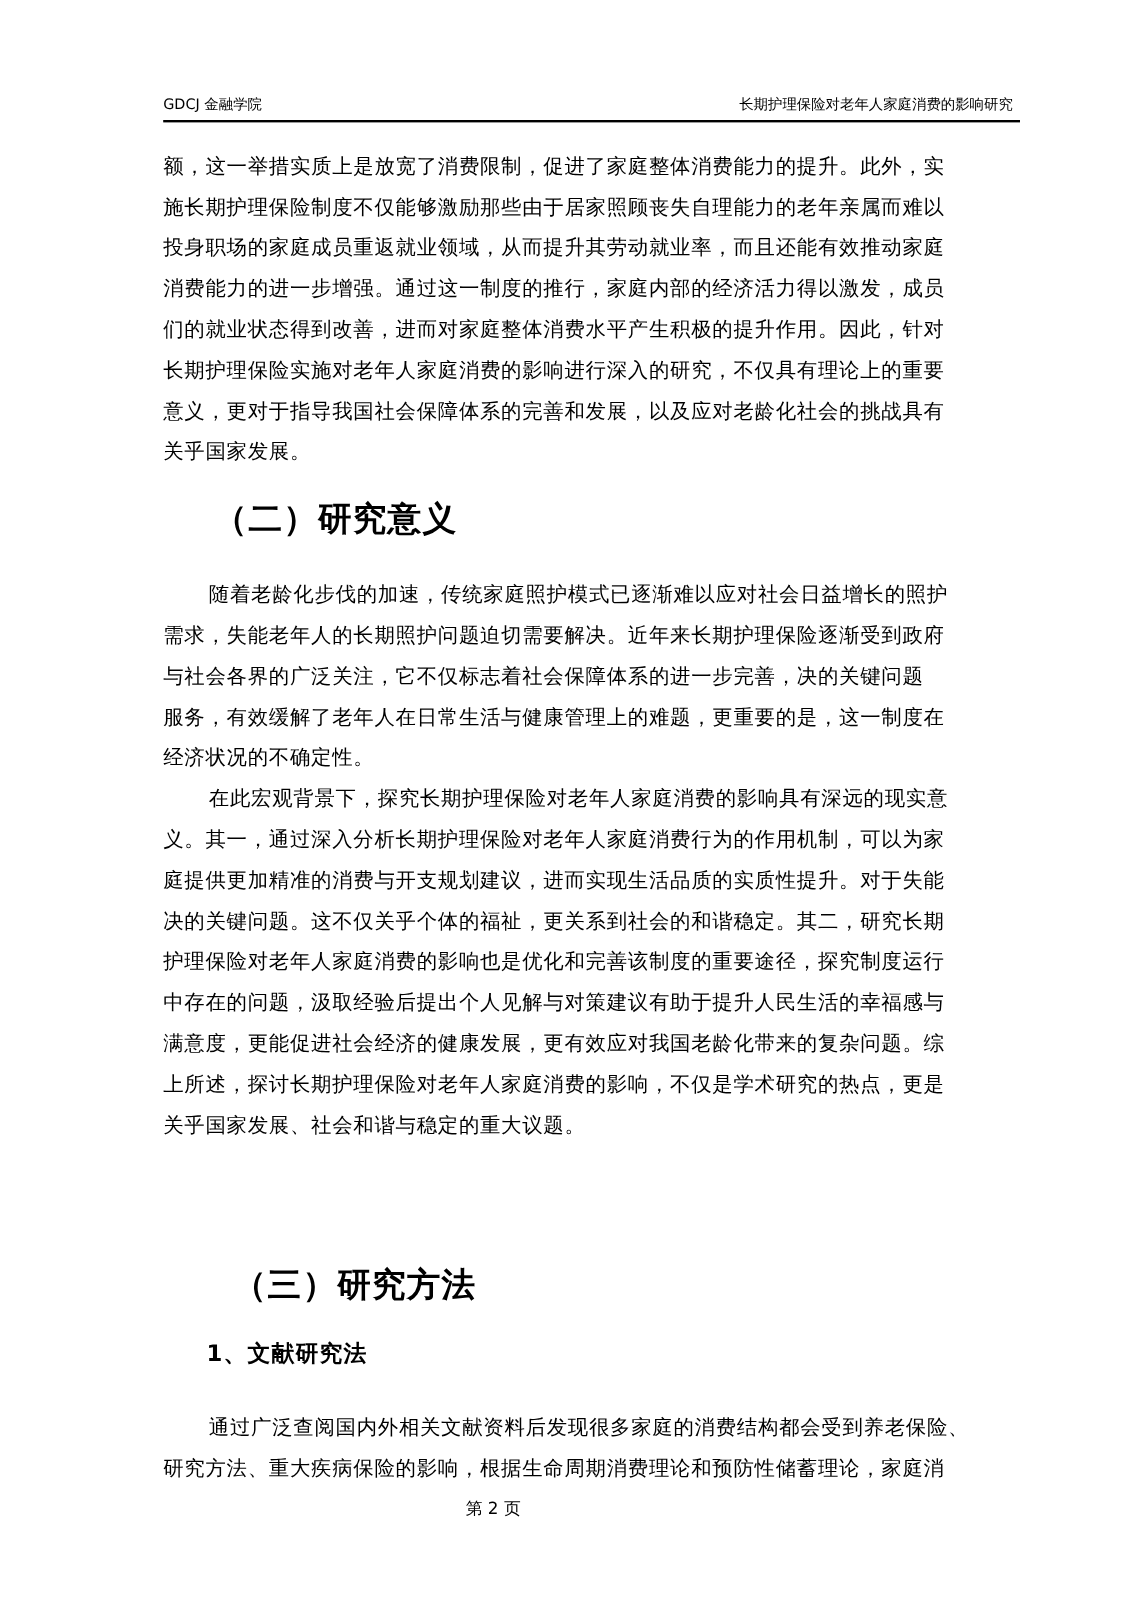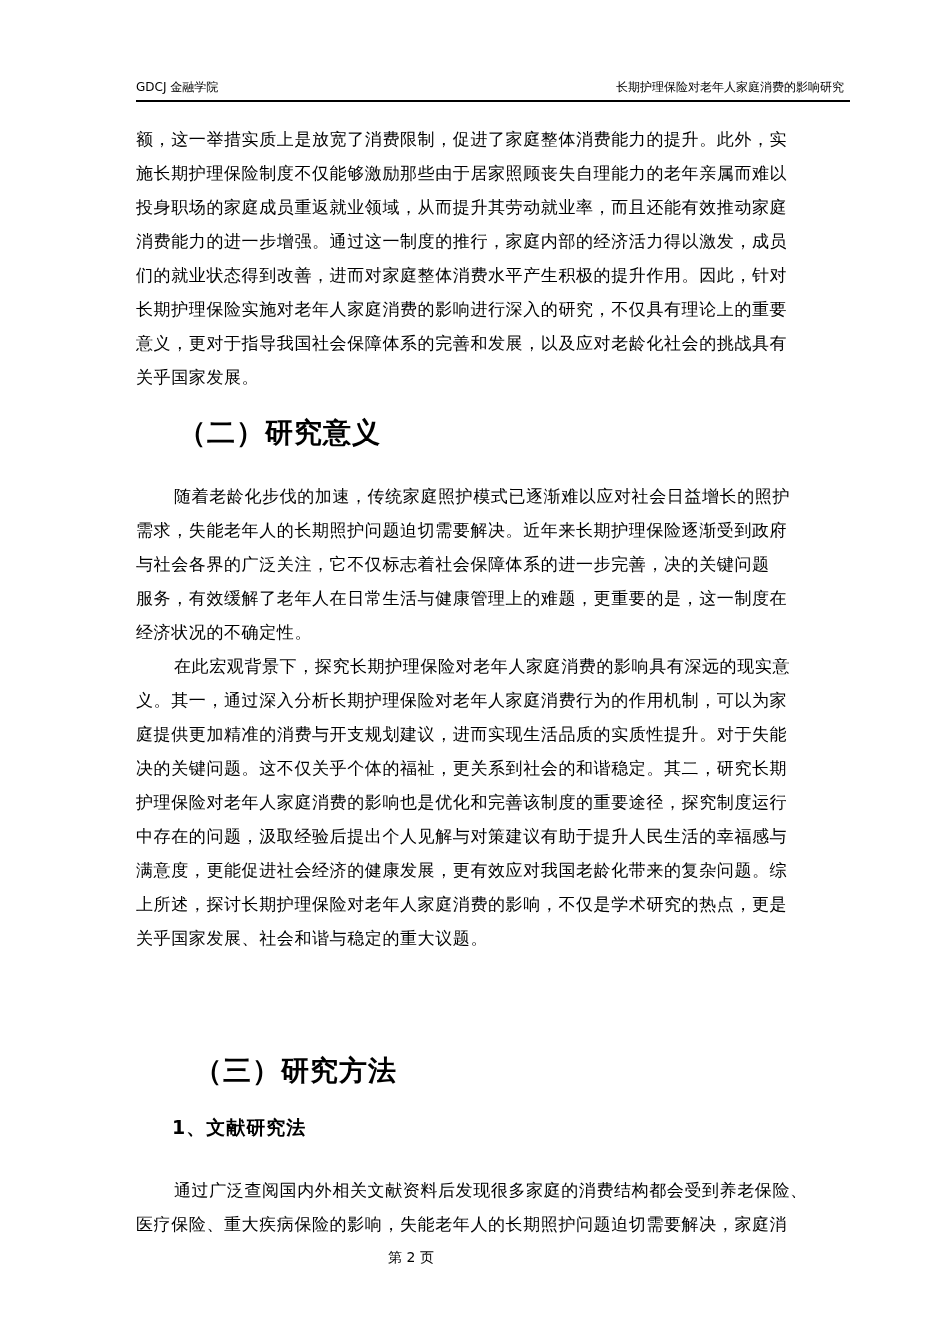--- a/index.html
+++ b/index.html
@@ -59,16 +59,16 @@
   <span class="line">上所述，探讨长期护理保险对老年人家庭消费的影响，不仅是学术研究的热点，更是</span>
   <span class="line">关乎国家发展、社会和谐与稳定的重大议题。</span>
 </div>
 
 <div class="h2" style="top:1052px;margin-left:16px;">（三）研究方法</div>
 
 <div class="h3" style="top:1115px;text-align:center;">1、文献研究法</div>
 
 <div class="body-text" style="top:1145px;margin-top:28px;">
   <span class="line indent">通过广泛查阅国内外相关文献资料后发现很多家庭的消费结构都会受到养老保险、</span>
-  <span class="line">医疗保险、重大疾病保险的影响，失能老年人的长期照护问题迫切需要解决，家庭消</span>
+  <span class="line">研究方法、重大疾病保险的影响，根据生命周期消费理论和预防性储蓄理论，家庭消</span>
 </div>
 
 <div class="footer">第 2 页</div>
 
 </body></html>

